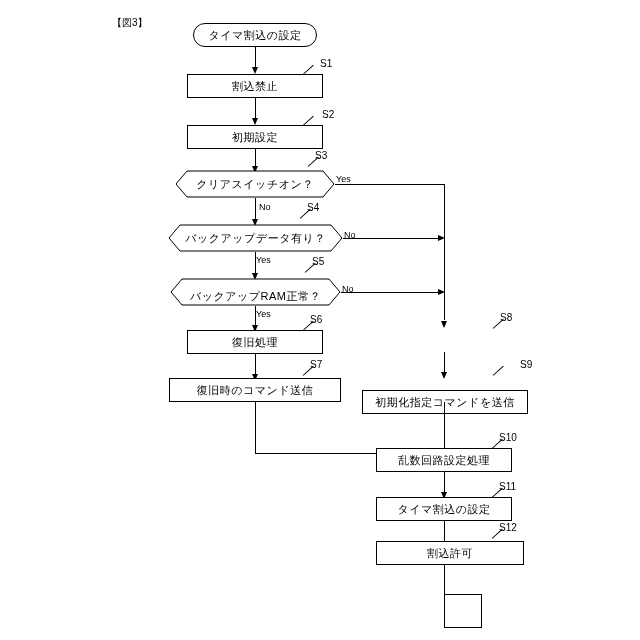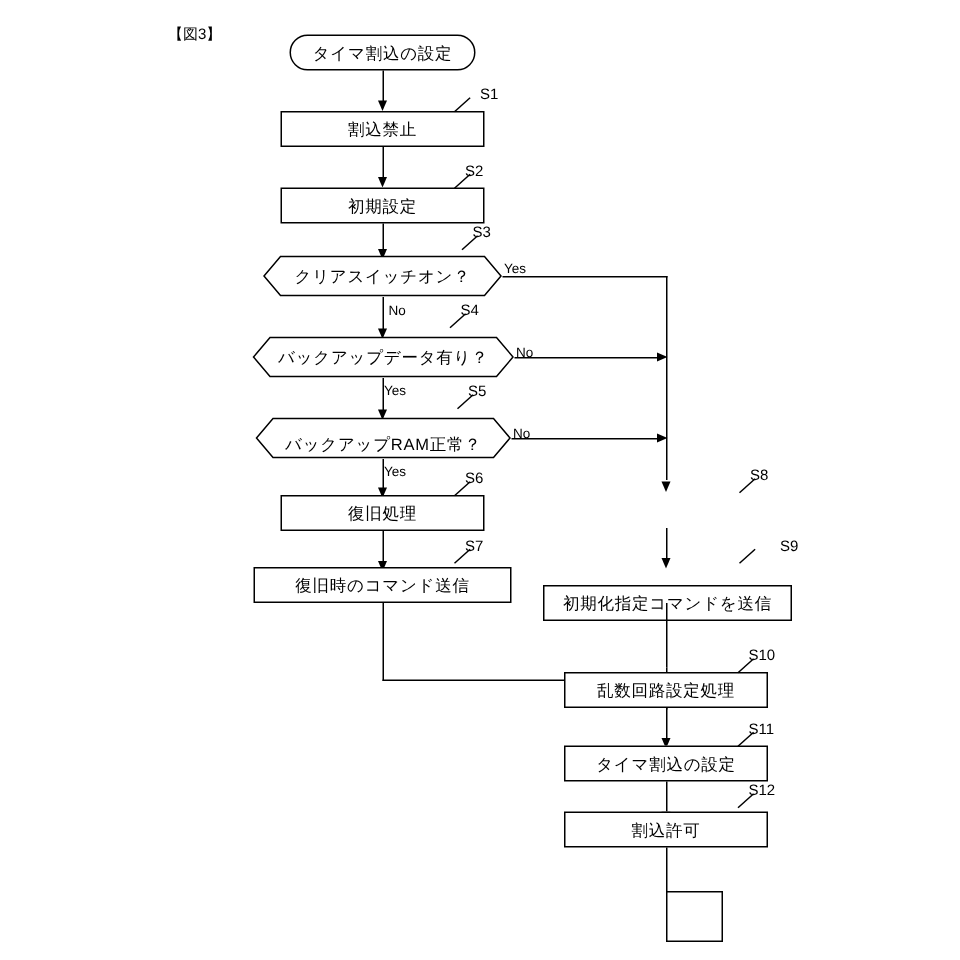--- a/index.html
+++ b/index.html
@@ -135,21 +135,21 @@
   <div class="tick" style="left:303px; top:74px;"></div>
   <div class="step" style="left:310px; top:58px;margin-left:10px;">S1</div>
 
   <div class="line v" style="left:255px; top:98px; height:22px;"></div>
   <div class="arrow-down" style="left:251.5px; top:118px;"></div>
 
   <div class="node" style="left:187px; top:125px; width:136px; height:24px;">
     <span>初期設定</span>
   </div>
   <div class="tick" style="left:303px; top:125px;"></div>
-  <div class="step" style="left:310px; top:109px;">S2</div>
+  <div class="step" style="left:322px; top:109px;">S2</div>
 
   <div class="line v" style="left:255px; top:149px; height:19px;"></div>
   <div class="arrow-down" style="left:251.5px; top:166px;"></div>
 
   <div class="hex" style="left:175px; top:170px; width:160px; height:28px;">
     <svg width="160" height="28" viewBox="0 0 160 28">
       <polygon points="12,1 148,1 159,14 148,27 12,27 1,14" fill="#fff" stroke="#000" stroke-width="1"></polygon>
     </svg>
     <span>クリアスイッチオン？</span>
   </div>
@@ -244,21 +244,21 @@
 
   <div class="node" style="left:376px; top:497px; width:136px; height:24px;">
     <span>タイマ割込の設定</span>
   </div>
   <div class="tick" style="left:492px; top:497px;"></div>
   <div class="step" style="left:499px; top:481px;">S11</div>
 
   <div class="line v" style="left:444px; top:521px; height:22px;"></div>
   <div class="arrow-down" style="left:440.5px; top:541px;"></div>
 
-  <div class="node" style="left:376px; top:541px; width:136px; height:24px;align-items:center;">
+  <div class="node" style="left:376px; top:541px; width:148px; height:24px;align-items:center;">
     <span>割込許可</span>
   </div>
   <div class="tick" style="left:492px; top:538px;"></div>
   <div class="step" style="left:499px; top:522px;text-align:center;">S12</div>
 
   <div class="line v" style="left:444px; top:565px; height:63px;"></div>
   <div class="connector-box" style="left:444px; top:594px; width:38px; height:34px;"></div>
 
 </div>
 

